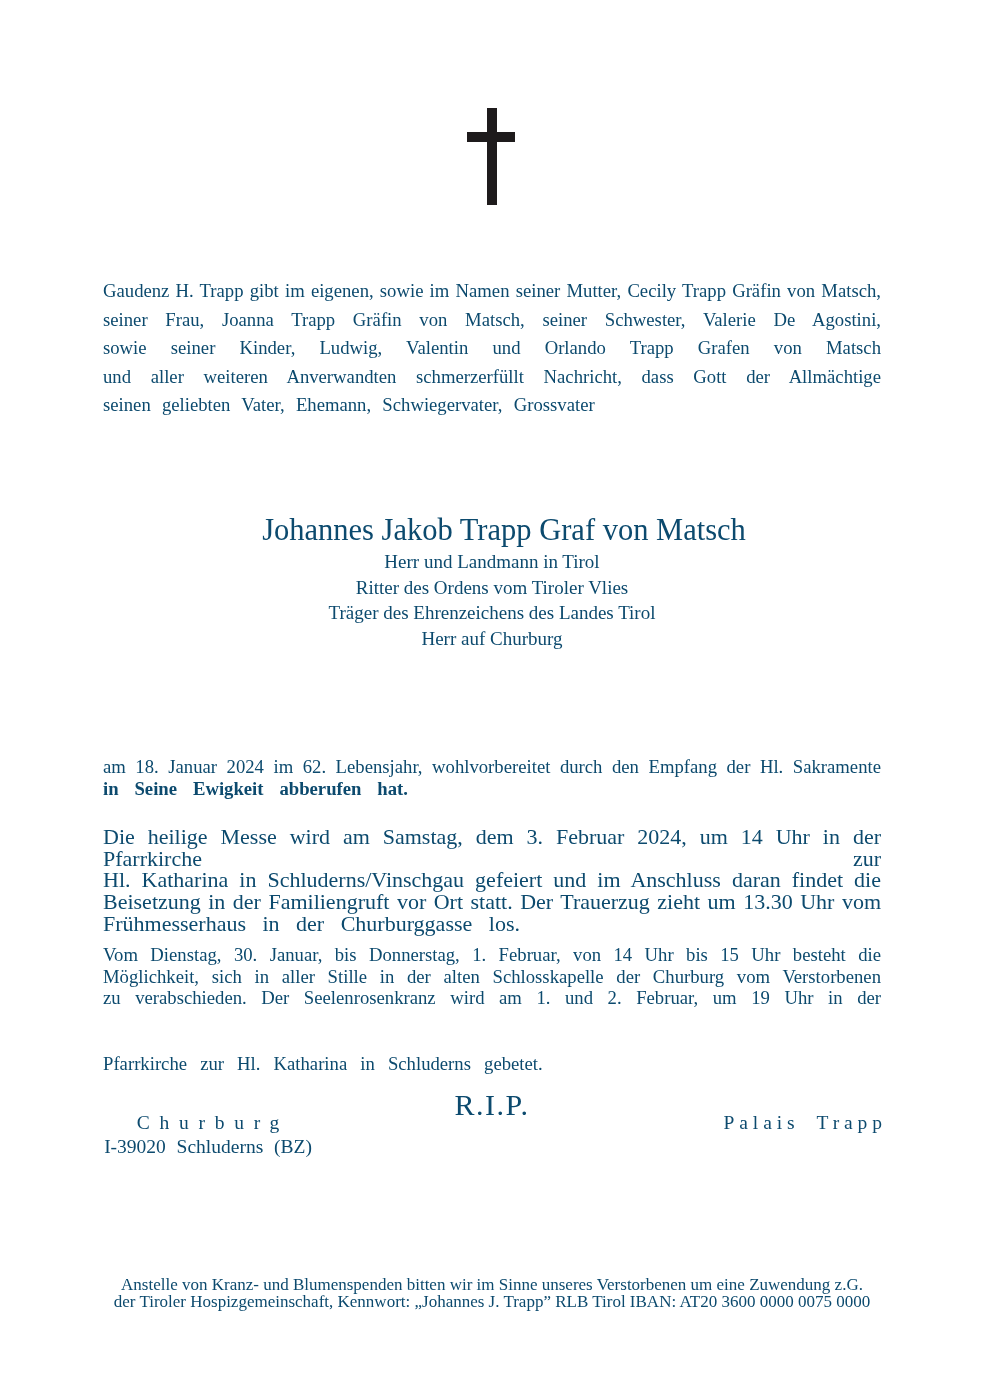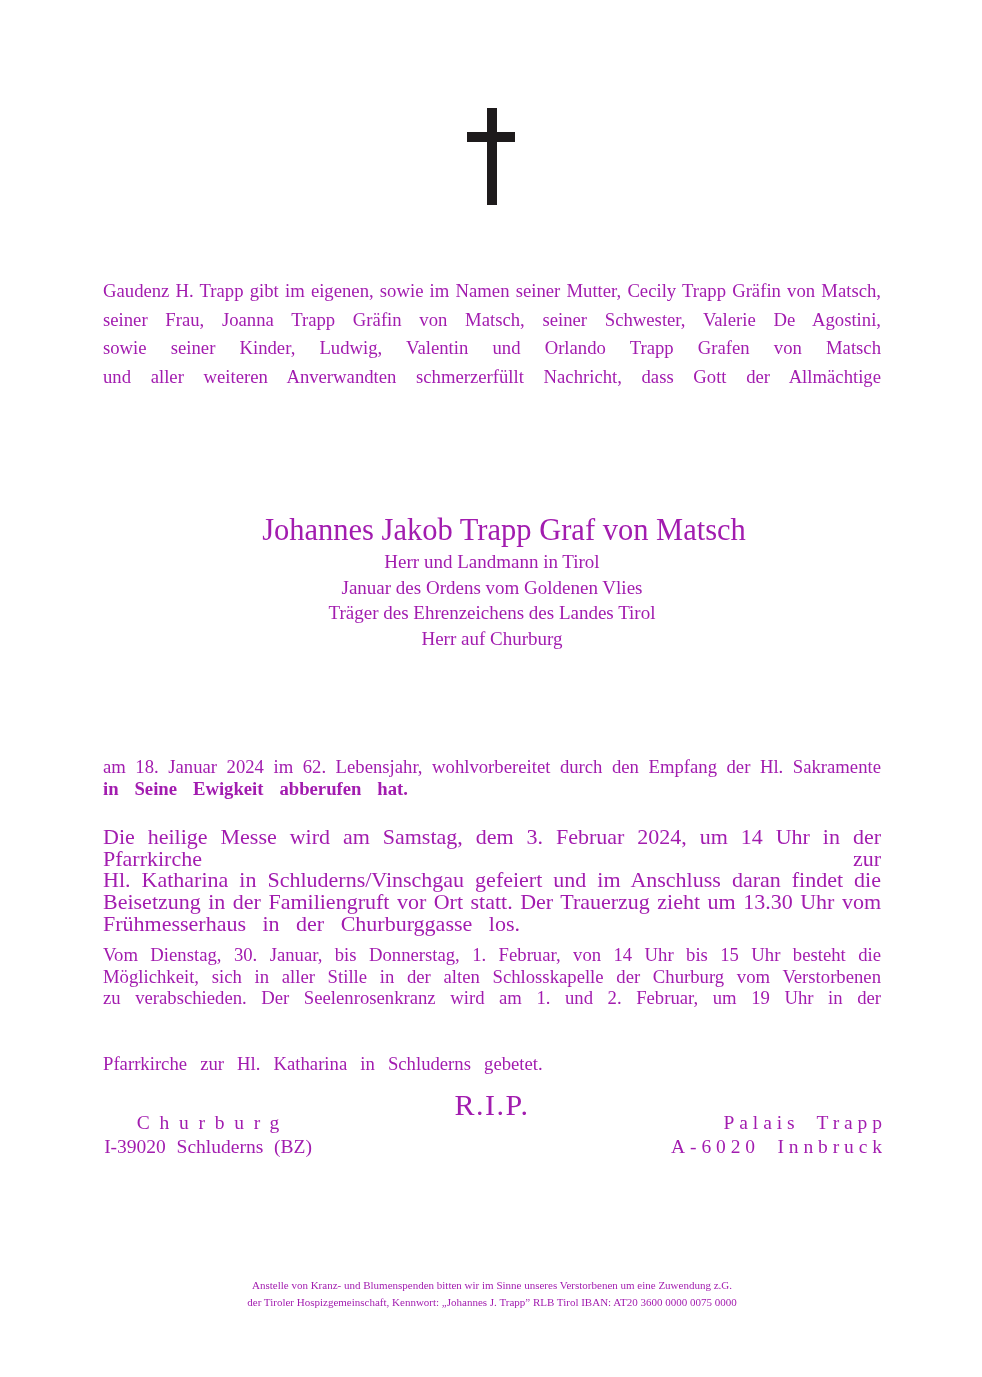--- a/index.html
+++ b/index.html
@@ -2,21 +2,21 @@
 <html><head>
 <meta charset="utf-8">
 <style>
   html, body { margin: 0; padding: 0; background: #ffffff; }
   .page {
     position: relative;
     width: 982px;
     height: 1377px;
     background: #ffffff;
     font-family: "Liberation Serif", serif;
-    color: #a21caf;
+    color: #0c4a6e;
     overflow: hidden;
   }
   
   .cross-bar { position: absolute; background: #1e1b1c; }
   .cross-v { left: 487px; top: 108px; width: 10px; height: 97px; }
   .cross-h { left: 467px; top: 132px; width: 48px; height: 10px; }
 
   .block { position: absolute; left: 103px; width: 778px; }
 
   .intro   { top: 277px; font-size: 18.7px; line-height: 28.6px; }
@@ -43,44 +43,45 @@
 
   .rip { top: 1088px; font-size: 30px; line-height: 34px; text-align: center; letter-spacing: 1.5px; }
 
   .addr { top: 1111px; font-size: 19.5px; line-height: 23.7px; }
   .addr-left { left: 103px; width: 210px; text-align: center; }
   .addr-left .spread { letter-spacing: 0.5em; margin-right: -0.5em; }
   .addr-left .plain  { word-spacing: 0.3em; }
   .addr-right { left: auto; right: 100px; width: 240px; text-align: right; }
   .addr-right div { letter-spacing: 0.25em; word-spacing: 0.4em; margin-right: -0.25em; }
 
-  .donation { top: 1277px; font-size: 11px; line-height: 16.6px; text-align: center; }
+  .donation { top: 1277px; font-size: 17px; line-height: 16.6px; text-align: center; }
 </style>
 </head>
 <body>
 
 <div class="page">
 
   <div>
     <div class="cross-bar cross-v"></div>
     <div class="cross-bar cross-h"></div>
   </div>
 
   <div class="block intro">
     <div class="jline">Gaudenz H. Trapp gibt im eigenen, sowie im Namen seiner Mutter, Cecily Trapp Gräfin von Matsch,</div>
     <div class="jline">seiner Frau, Joanna Trapp Gräfin von Matsch, seiner Schwester, Valerie De Agostini,</div>
     <div class="jline">sowie seiner Kinder, Ludwig, Valentin und Orlando Trapp Grafen von Matsch</div>
     <div class="jline">und aller weiteren Anverwandten schmerzerfüllt Nachricht, dass Gott der Allmächtige</div>
+    <div class="lastline ws-35">seinen geliebten Vater, Ehemann, Schwiegervater, Grossvater</div>
   </div>
 
   <h1 class="block name-heading">Johannes Jakob Trapp Graf von Matsch</h1>
 
   <div class="block titles">
     <div>Herr und Landmann in Tirol</div>
-    <div>Januar des Ordens vom Goldenen Vlies</div>
+    <div>Ritter des Ordens vom Tiroler Vlies</div>
     <div>Träger des Ehrenzeichens des Landes Tirol</div>
     <div>Herr auf Churburg</div>
   </div>
 
   <div class="block notice">
     <div class="jline">am 18. Januar 2024 im 62. Lebensjahr, wohlvorbereitet durch den Empfang der Hl. Sakramente</div>
     <div class="lastline ws-60">in Seine Ewigkeit abberufen hat.</div>
   </div>
 
   <div class="block funeral">
@@ -99,21 +100,20 @@
 
   <div class="block rip">R.I.P.</div>
 
   <div class="block addr addr-left">
     <div class="spread">Churburg</div>
     <div class="plain">I-39020 Schluderns (BZ)</div>
   </div>
 
   <div class="block addr addr-right">
     <div>Palais Trapp</div>
-    <div>A-6020 Innbruck</div>
   </div>
 
   <div class="block donation">
     <div>Anstelle von Kranz- und Blumenspenden bitten wir im Sinne unseres Verstorbenen um eine Zuwendung z.G.</div>
     <div>der Tiroler Hospizgemeinschaft, Kennwort: „Johannes J. Trapp” RLB Tirol IBAN: AT20 3600 0000 0075 0000</div>
   </div>
 
 </div>
 
 </body></html>

